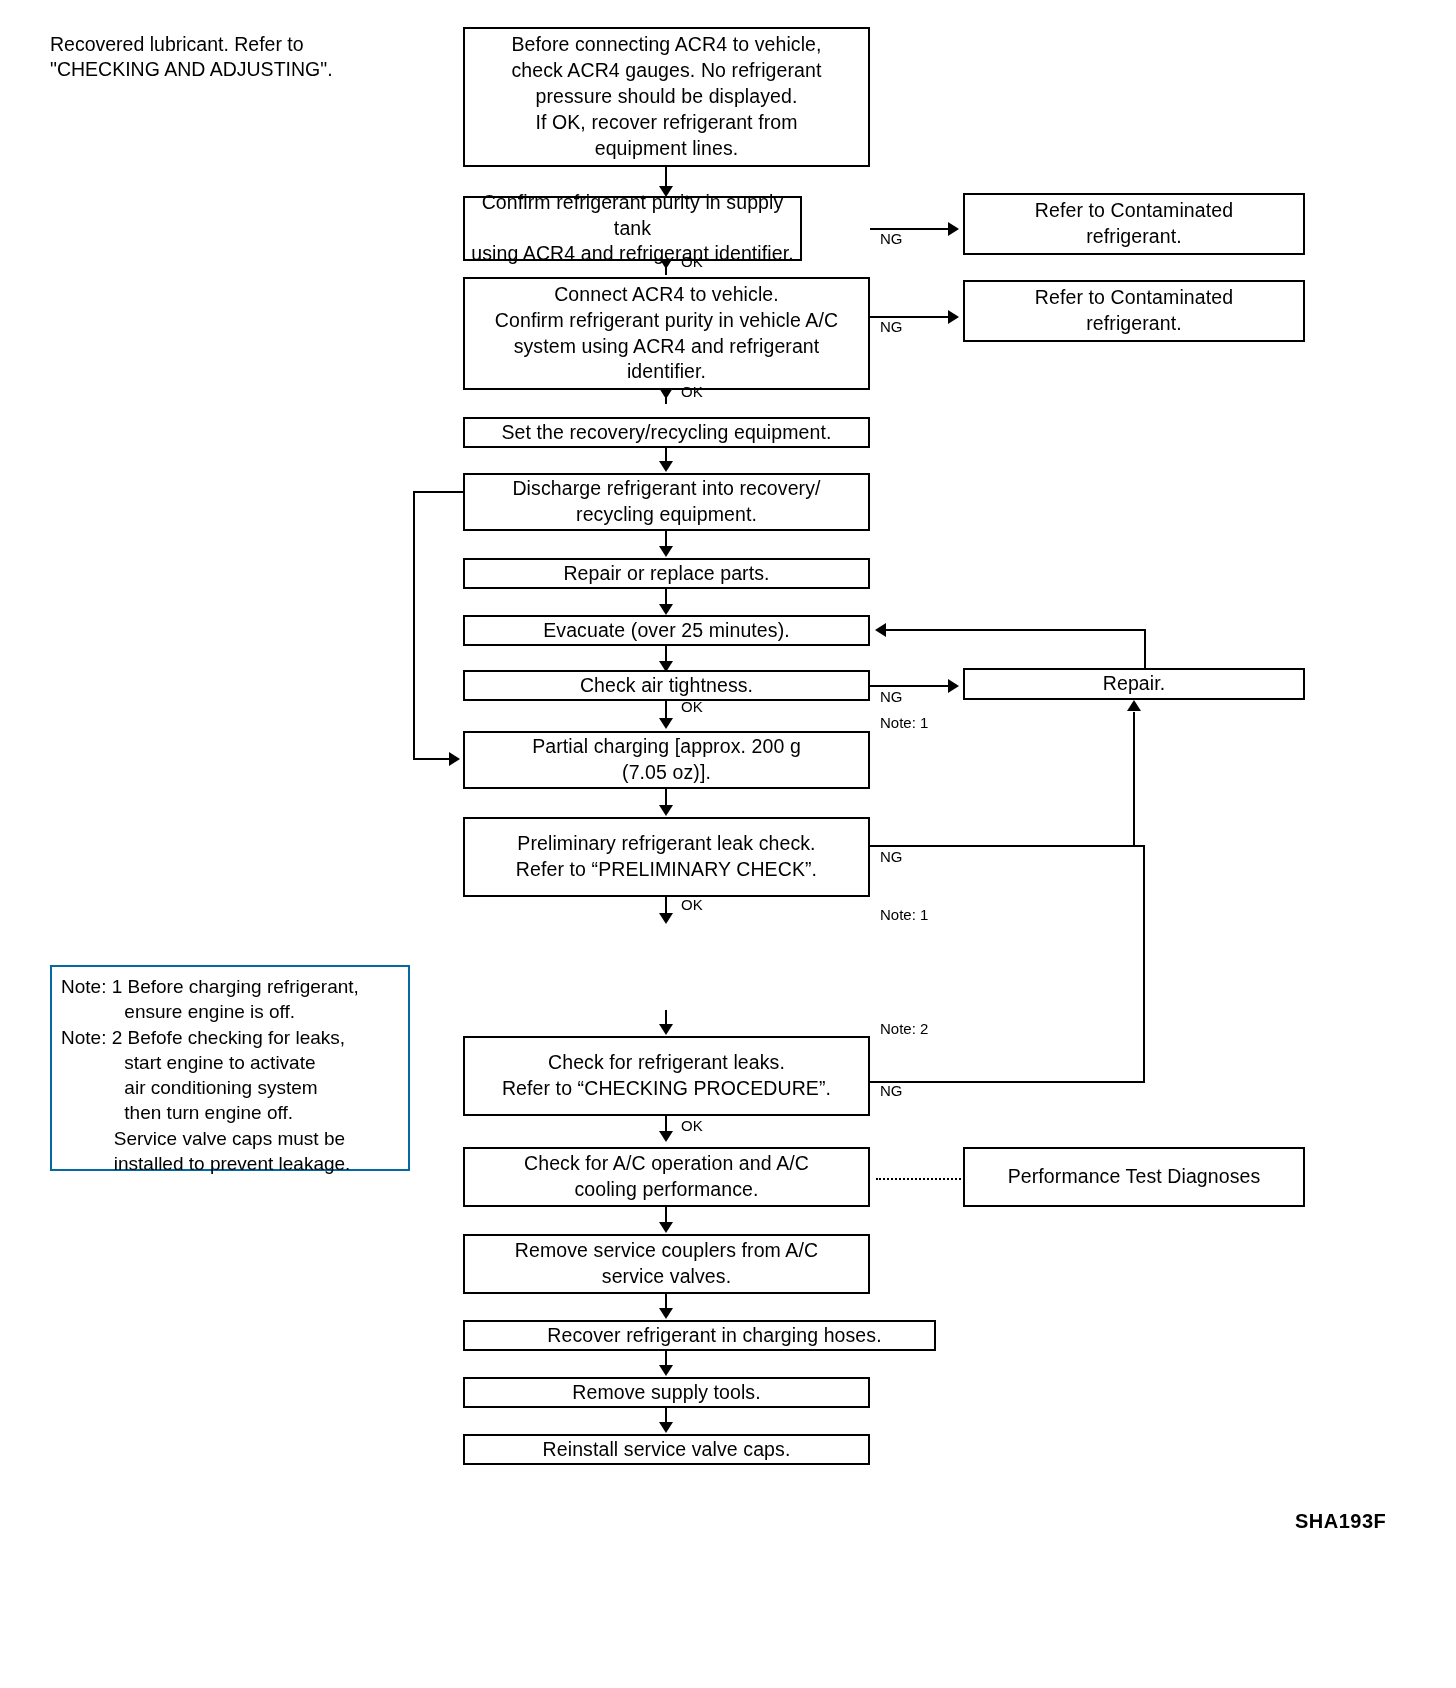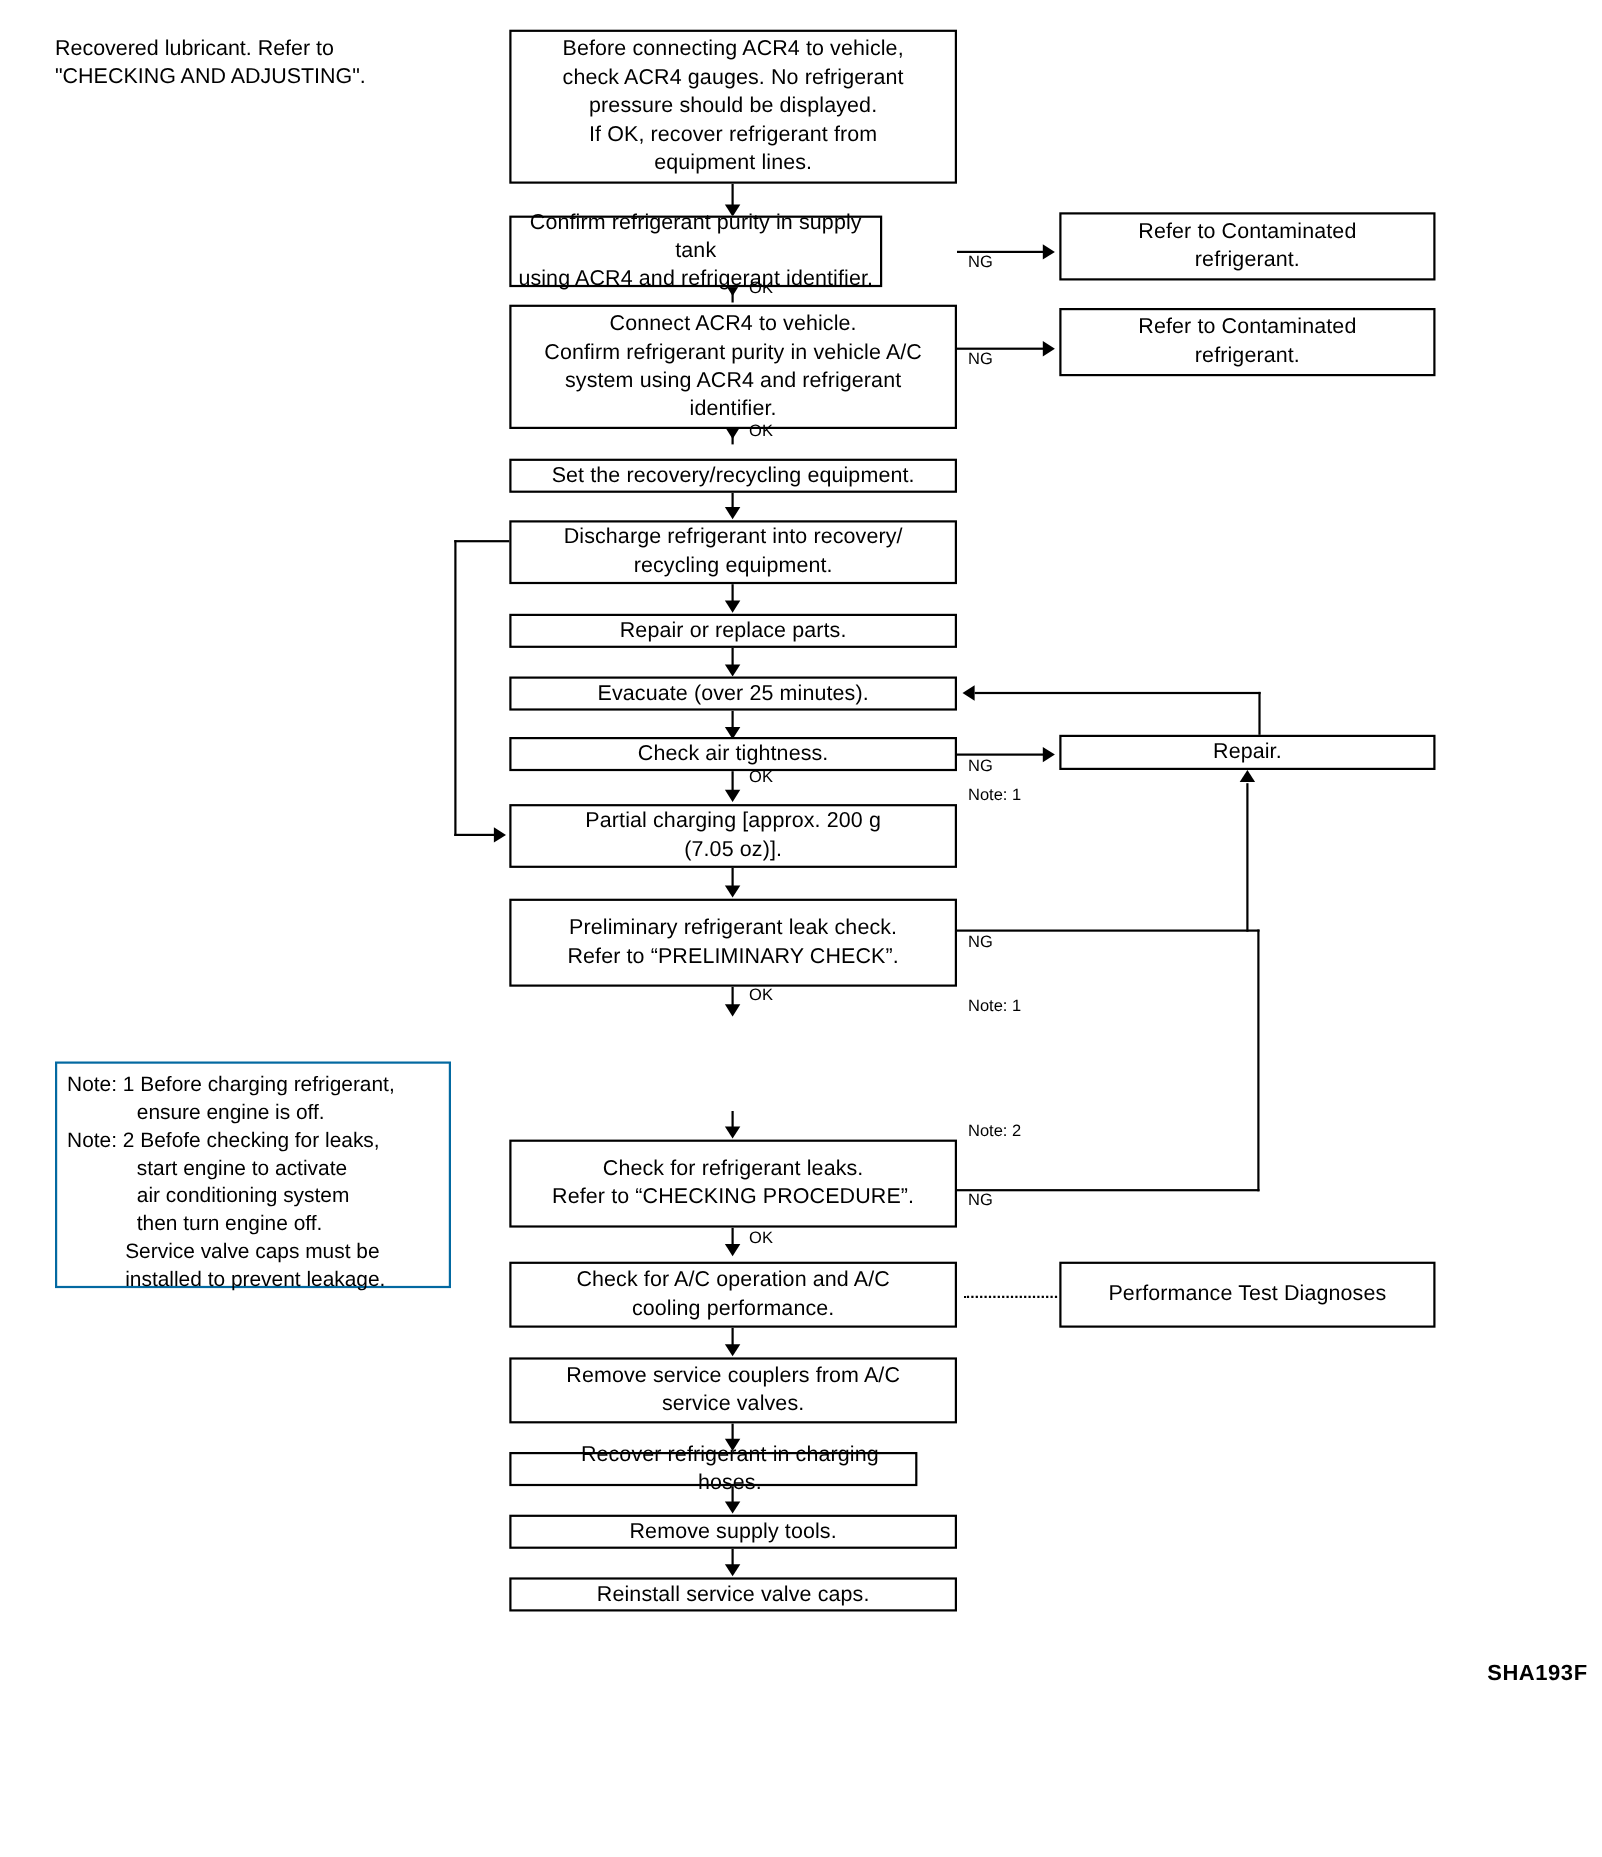--- a/index.html
+++ b/index.html
@@ -208,21 +208,21 @@
 
   <div class="vline" style="left:665px;top:1207px;height:20px;"></div>
   <div class="arrow-d" style="left:659px;top:1222px;"></div>
 
   <div class="box" style="left:463px;top:1234px;width:407px;height:60px;">Remove service couplers from A/C
 service valves.</div>
 
   <div class="vline" style="left:665px;top:1294px;height:20px;"></div>
   <div class="arrow-d" style="left:659px;top:1308px;"></div>
 
-  <div class="box" style="left:463px;top:1320px;width:371px;height:31px;padding-left:36px;">Recover refrigerant in charging hoses.</div>
+  <div class="box" style="left:463px;top:1320px;width:473px;height:31px;padding-left:36px;">Recover refrigerant in charging hoses.</div>
 
   <div class="vline" style="left:665px;top:1351px;height:20px;"></div>
   <div class="arrow-d" style="left:659px;top:1365px;"></div>
 
   <div class="box" style="left:463px;top:1377px;width:407px;height:31px;">Remove supply tools.</div>
 
   <div class="vline" style="left:665px;top:1408px;height:20px;"></div>
   <div class="arrow-d" style="left:659px;top:1422px;"></div>
 
   <div class="box" style="left:463px;top:1434px;width:407px;height:31px;">Reinstall service valve caps.</div>
@@ -231,15 +231,15 @@
     <span class="noteline">Note: 1 Before charging refrigerant,</span>
     <span class="noteline">            ensure engine is off.</span>
     <span class="noteline">Note: 2 Befofe checking for leaks,</span>
     <span class="noteline">            start engine to activate</span>
     <span class="noteline">            air conditioning system</span>
     <span class="noteline">            then turn engine off.</span>
     <span class="noteline">          Service valve caps must be</span>
     <span class="noteline">          installed to prevent leakage.</span>
   </div>
 
-  <div class="figid" style="left:1352px;top:1510px;">SHA193F</div>
+  <div class="figid" style="left:1295px;top:1510px;">SHA193F</div>
 
 </div>
 
 </body></html>

